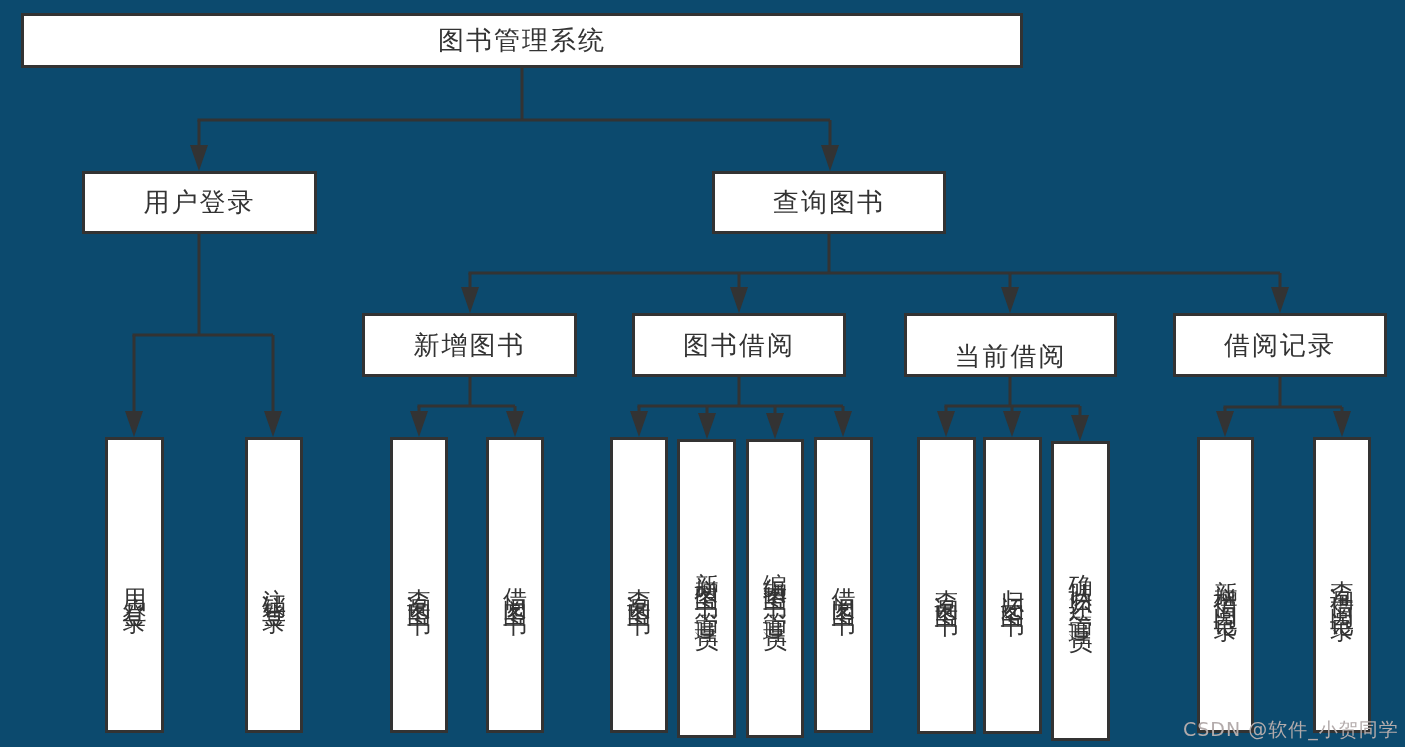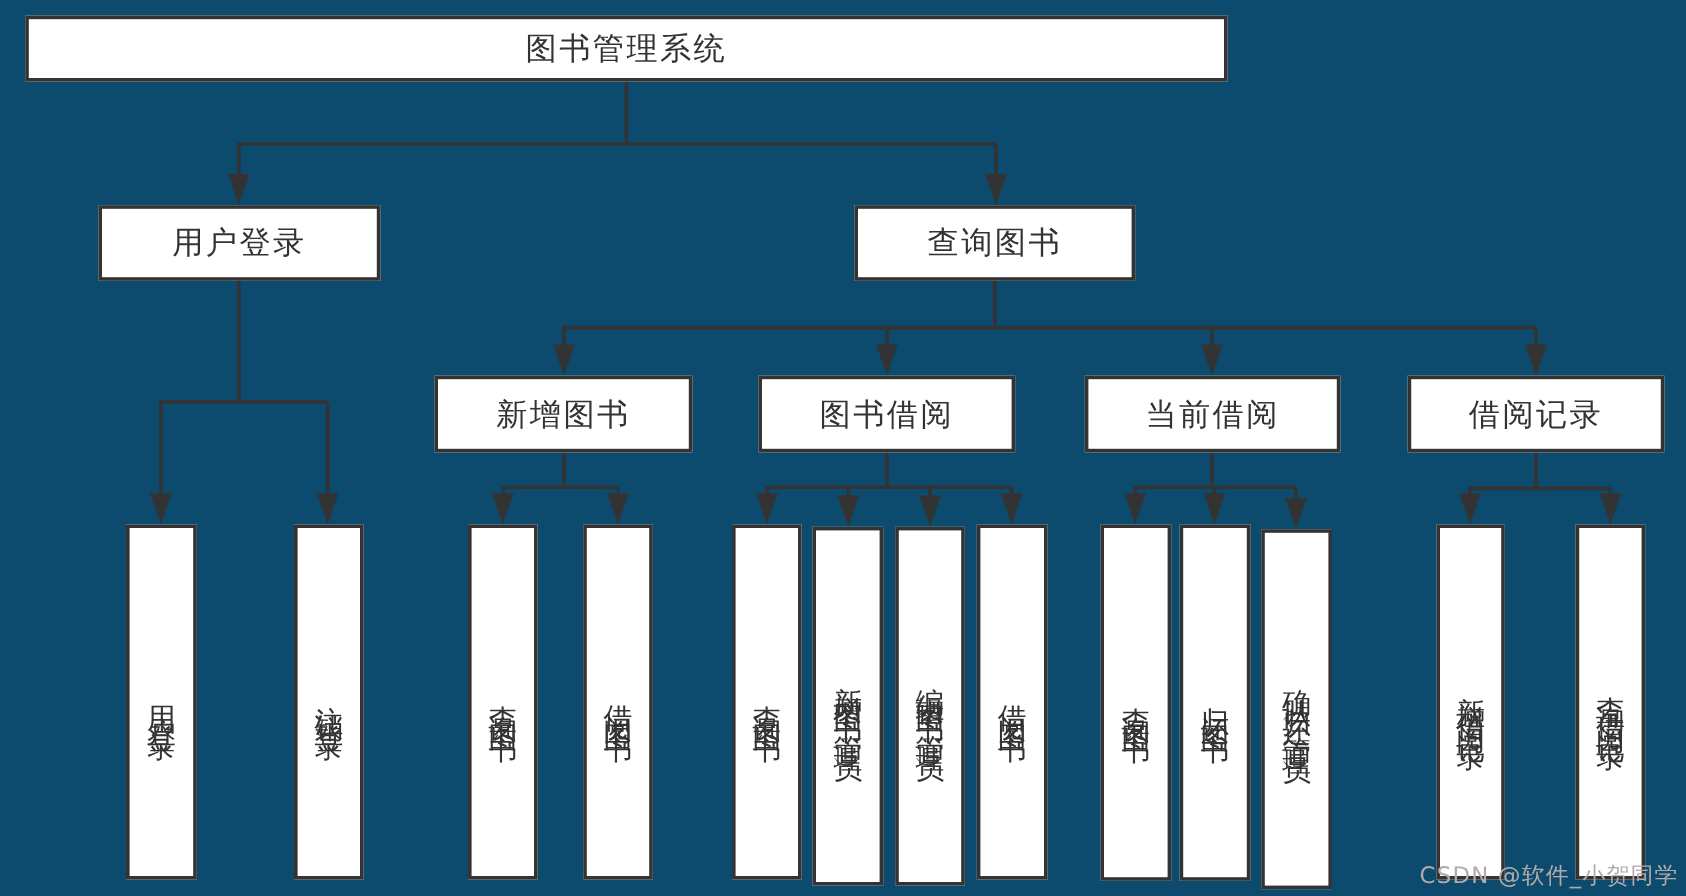--- a/index.html
+++ b/index.html
@@ -101,21 +101,21 @@
   <div class="box hbox" style="left:712px;top:171px;width:234px;height:63px;">
     <span>查询图书</span>
   </div>
 
   <div class="box hbox" style="left:362px;top:313px;width:215px;height:64px;">
     <span>新增图书</span>
   </div>
   <div class="box hbox" style="left:632px;top:313px;width:214px;height:64px;text-align:right;">
     <span>图书借阅</span>
   </div>
-  <div class="box hbox" style="left:904px;top:313px;width:213px;height:64px;">
+  <div class="box hbox" style="left:904px;top:313px;width:213px;height:64px;align-items:flex-end;">
     <span>当前借阅</span>
   </div>
   <div class="box hbox" style="left:1173px;top:313px;width:214px;height:64px;">
     <span>借阅记录</span>
   </div>
 
   <div class="box vbox" style="left:105px;top:437px;width:59px;height:296px;">
     <span class="vtext">用户登录</span>
   </div>
   <div class="box vbox" style="left:245px;top:437px;width:58px;height:296px;">

